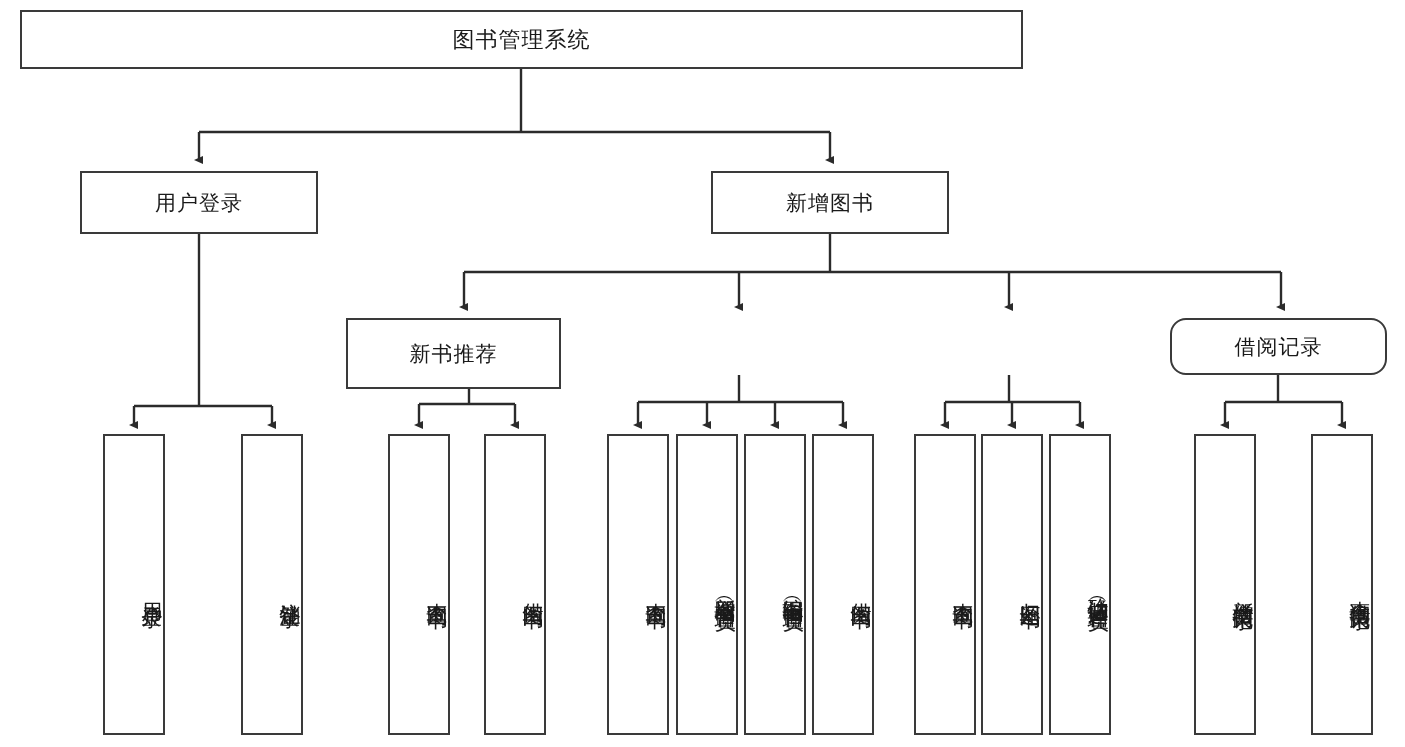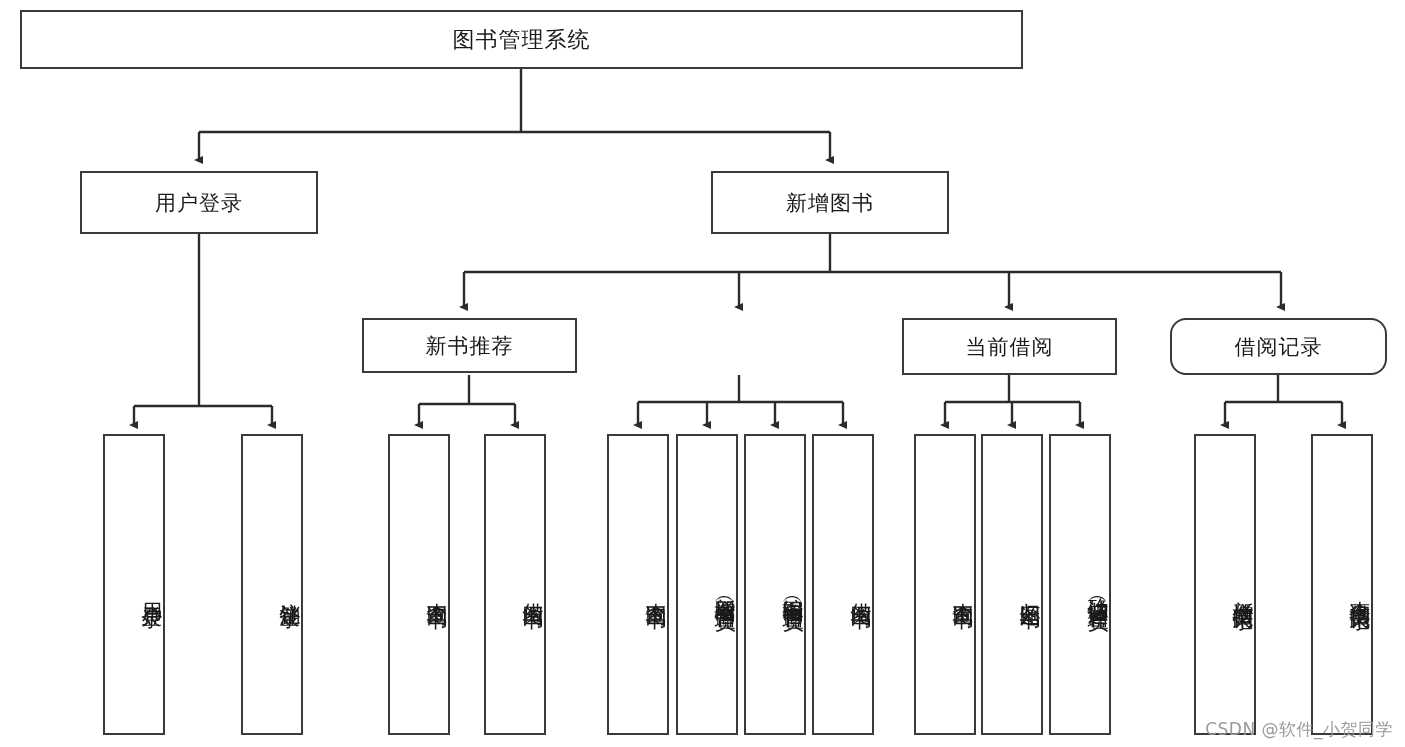--- a/index.html
+++ b/index.html
@@ -128,25 +128,22 @@
     <span>图书管理系统</span>
   </div>
 
   <div class="node horizontal" style="left:80px; top:171px; width:238px; height:63px;">
     <span>用户登录</span>
   </div>
   <div class="node horizontal" style="left:711px; top:171px; width:238px; height:63px;">
     <span>新增图书</span>
   </div>
 
-  <div class="node horizontal" style="left:362px; top:318px; width:215px; height:55px;justify-content:center;">
+  <div class="node horizontal" style="left:346px; top:318px; width:215px; height:71px;justify-content:center;">
     <span>新书推荐</span>
-  </div>
-  <div class="node horizontal" style="left:902px; top:318px; width:215px; height:57px;">
-    <span>当前借阅</span>
   </div>
   <div class="node horizontal" style="left:1170px; top:318px; width:217px; height:57px;border-radius:16px;">
     <span>借阅记录</span>
   </div>
 
   <div class="node vertical" style="left:103px; top:434px; width:62px; height:301px;">
     <span class="vlabel">用户登录</span>
   </div>
   <div class="node vertical" style="left:241px; top:434px; width:62px; height:301px;">
     <span class="vlabel">注销登录</span>
@@ -182,15 +179,14 @@
     <span class="vlabel">确认归还（管理员）</span>
   </div>
 
   <div class="node vertical" style="left:1194px; top:434px; width:62px; height:301px;">
     <span class="vlabel">新增借阅记录</span>
   </div>
   <div class="node vertical" style="left:1311px; top:434px; width:62px; height:301px;">
     <span class="vlabel">查询借阅记录</span>
   </div>
 
-  <div class="watermark">CSDN @软件_小贺同学</div>
 
 </div>
 
 </body></html>

